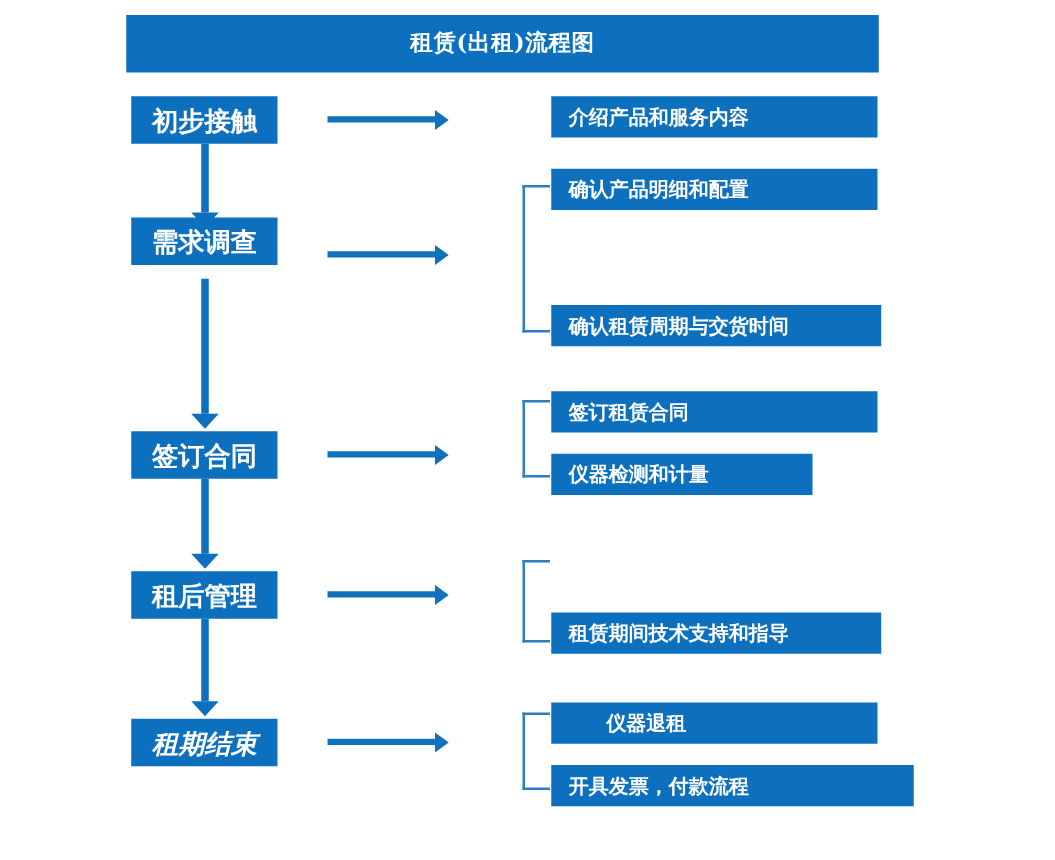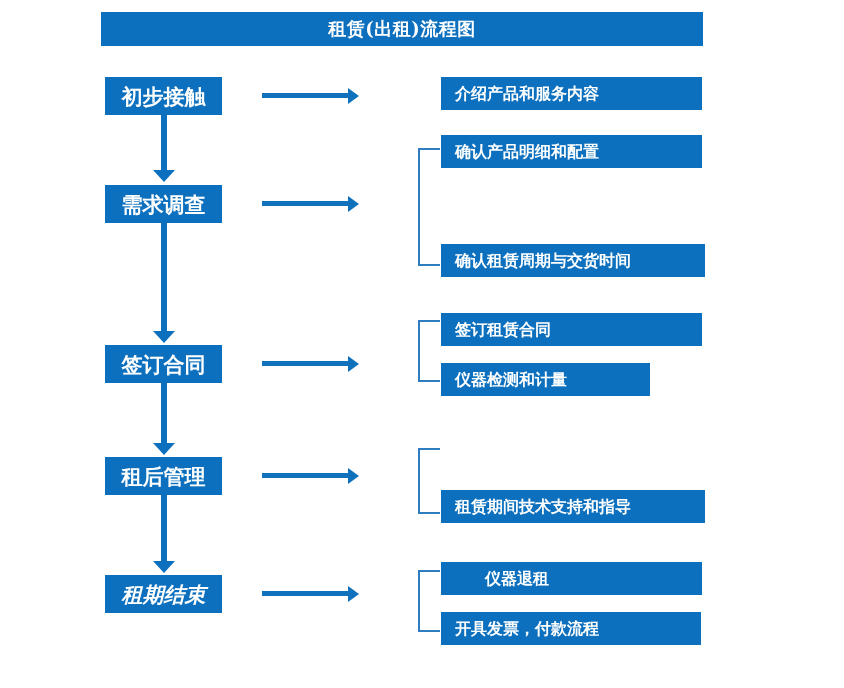--- a/index.html
+++ b/index.html
@@ -18,21 +18,21 @@
     background: #ffffff;
     overflow: hidden;
   }
 
   
   .title-bar {
     position: absolute;
     left: 101px;
     top: 12px;
     width: 602px;
-    height: 34px;
+    height: 46px;
     background: #0C70BE;
     display: flex;
     align-items: center;
     justify-content: center;
     box-sizing: border-box;
   }
   .title-bar .title-text {
     color: #ffffff;
     font-size: 18px;
     font-weight: bold;
@@ -160,21 +160,21 @@
 
   <div class="v-arrow" style="left:153px; top:495px; height:78px;">
     <div class="v-shaft" style="height:66px;"></div>
     <div class="v-head" style="top:66px;"></div>
   </div>
 
   <div class="stage-box" style="top:77px;">
     <span class="stage-label">初步接触</span>
   </div>
 
-  <div class="stage-box" style="top:185px;">
+  <div class="stage-box" style="top:174px;">
     <span class="stage-label">需求调查</span>
   </div>
 
   <div class="stage-box" style="top:345px;text-align:right;">
     <span class="stage-label">签订合同</span>
   </div>
 
   <div class="stage-box" style="top:457px;">
     <span class="stage-label">租后管理</span>
   </div>
@@ -236,17 +236,17 @@
 
 
   <div class="detail-box" style="left:441px; top:490px; width:264px;">
     <span class="detail-label">租赁期间技术支持和指导</span>
   </div>
 
   <div class="detail-box" style="left:441px; top:562px; width:261px;padding-left:44px;">
     <span class="detail-label">仪器退租</span>
   </div>
 
-  <div class="detail-box" style="left:441px; top:612px; width:260px;">
+  <div class="detail-box" style="left:441px; top:612px; width:290px;">
     <span class="detail-label">开具发票，付款流程</span>
   </div>
 
 </div>
 
 </body></html>

